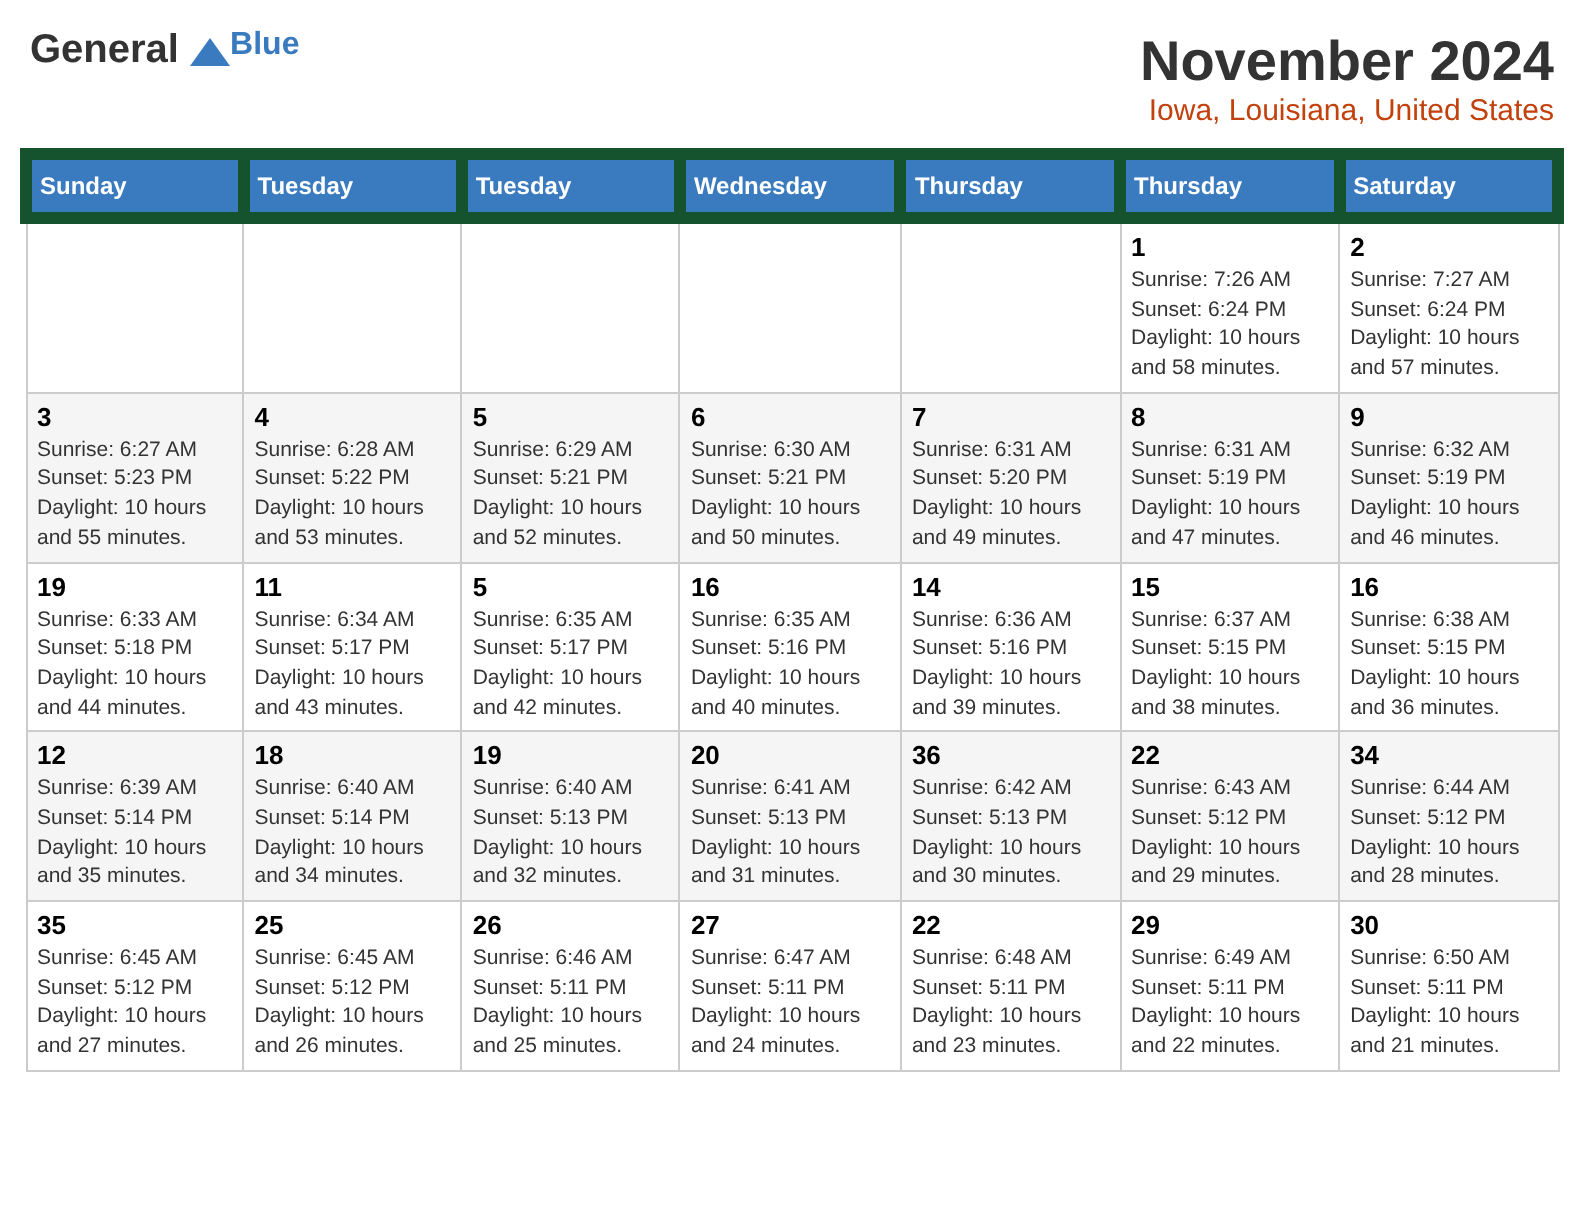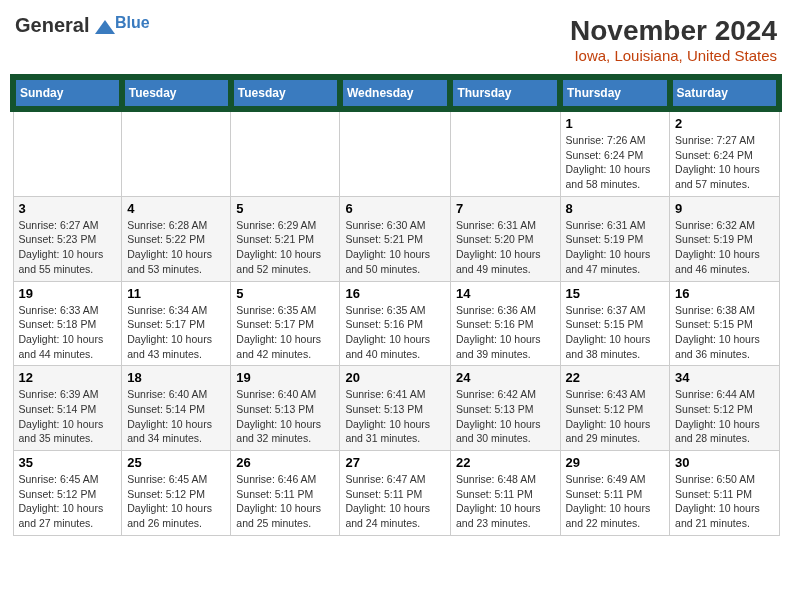--- a/index.html
+++ b/index.html
@@ -193,21 +193,21 @@
         </td>
         <td>
           <div class="day-number">19</div>
           <div class="day-info">Sunrise: 6:40 AM<br>Sunset: 5:13 PM<br>Daylight: 10 hours and 32 minutes.</div>
         </td>
         <td>
           <div class="day-number">20</div>
           <div class="day-info">Sunrise: 6:41 AM<br>Sunset: 5:13 PM<br>Daylight: 10 hours and 31 minutes.</div>
         </td>
         <td>
-          <div class="day-number">24</div>
+          <div class="day-number">36</div>
           <div class="day-info">Sunrise: 6:42 AM<br>Sunset: 5:13 PM<br>Daylight: 10 hours and 30 minutes.</div>
         </td>
         <td>
           <div class="day-number">22</div>
           <div class="day-info">Sunrise: 6:43 AM<br>Sunset: 5:12 PM<br>Daylight: 10 hours and 29 minutes.</div>
         </td>
         <td>
           <div class="day-number">34</div>
           <div class="day-info">Sunrise: 6:44 AM<br>Sunset: 5:12 PM<br>Daylight: 10 hours and 28 minutes.</div>
         </td>

